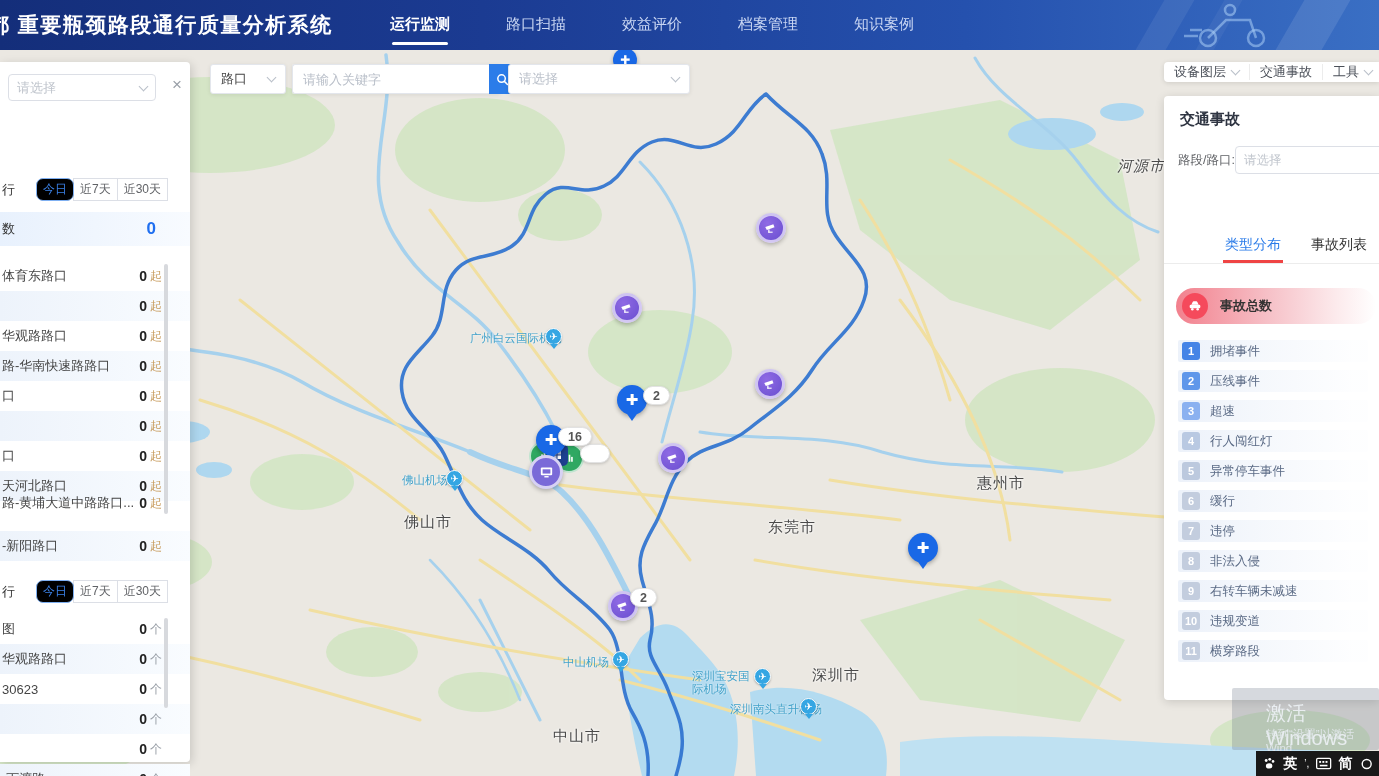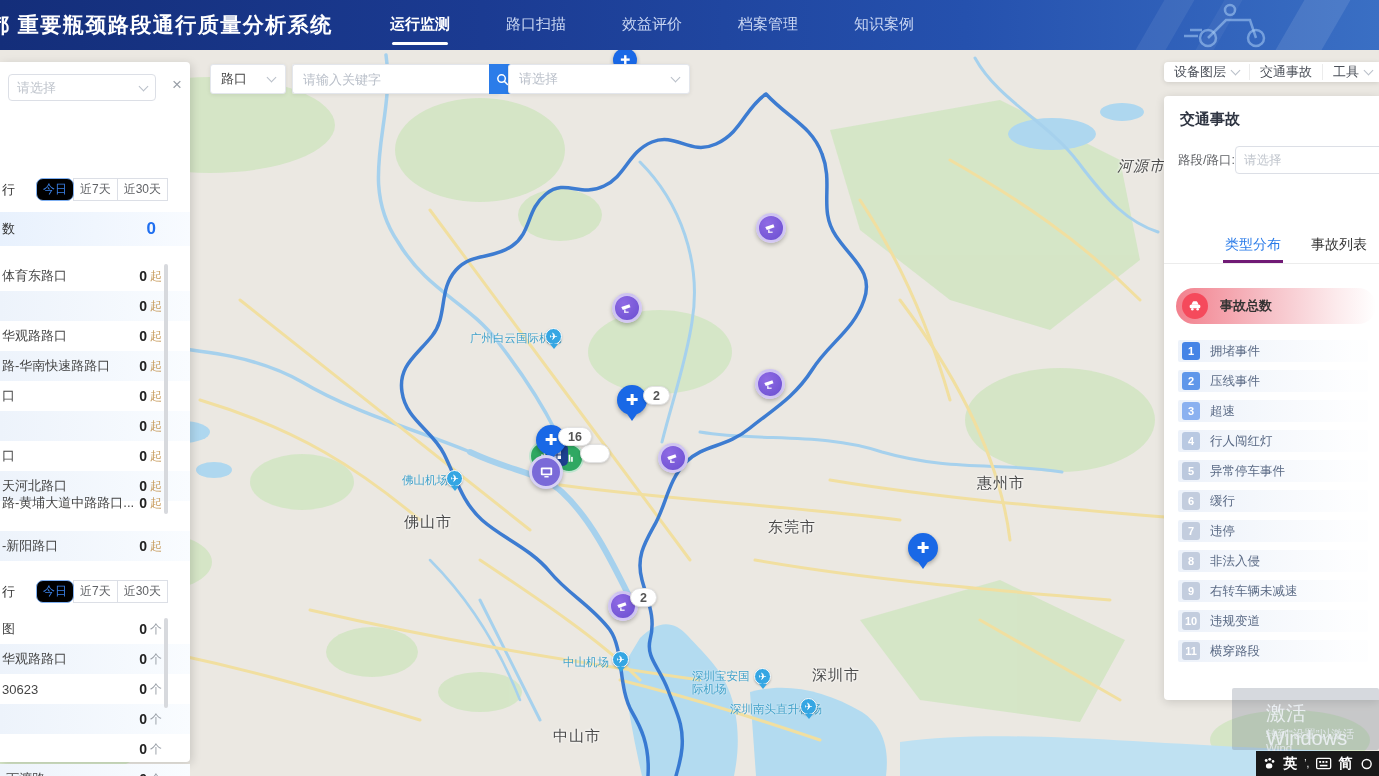--- a/index.html
+++ b/index.html
@@ -57,21 +57,21 @@
     border-radius:4px 0 0 4px;box-shadow:0 2px 10px rgba(0,0,0,.14);}
   #rp-title{position:absolute;left:16px;top:14px;font-size:15px;font-weight:600;color:#2f3542;}
   .rp-form-row{position:absolute;left:14px;width:190px;height:28px;display:flex;align-items:center;}
   .rp-form-row .flbl{font-size:12.5px;color:#606266;width:62px;white-space:nowrap;}
   .rp-input{flex:1;height:28px;border:1px solid #dcdfe6;border-radius:4px;font-size:12.5px;padding:0 8px;color:#444;outline:none;}
   .rp-input::placeholder{color:#bfc4cc;}
   .rp-input.disabled{background:#f5f7fa;border-color:#e4e7ed;}
   #rp-tabs{position:absolute;left:0;top:132px;width:215px;height:36px;display:flex;justify-content:flex-end;gap:26px;
     padding-right:10px;border-bottom:1px solid #ececec;}
   .tab{font-size:14px;color:#333;cursor:pointer;padding:8px 2px 9px;}
-  .tab.active{color:#2b7ce9;border-bottom:3px solid #701a75;padding-bottom:6px;}
+  .tab.active{color:#2b7ce9;border-bottom:3px solid #ef4444;padding-bottom:6px;}
   #rp-total{position:absolute;left:12px;top:192px;width:200px;height:36px;border-radius:18px;
     background:linear-gradient(90deg,#f2808d 0%,#f6bfc6 45%,#fceaec 80%,rgba(255,255,255,.2) 100%);display:flex;align-items:center;}
   #rp-total .tico{width:26px;height:26px;border-radius:50%;background:#f54a5c;margin-left:6px;display:flex;align-items:center;justify-content:center;}
   #rp-total .tlbl{font-size:13px;font-weight:600;color:#333;margin-left:12px;}
   .type-row{position:absolute;left:14px;width:190px;height:22px;display:flex;align-items:center;cursor:pointer;
     background:linear-gradient(90deg,#edf2fa 0%,rgba(249,251,254,.25) 92%);border-radius:2px;}
   .type-badge{width:18px;height:18px;border-radius:3px;margin-left:4px;color:#fff;font-size:11px;font-weight:bold;
     display:flex;align-items:center;justify-content:center;}
   .type-lbl{font-size:12.5px;color:#5a6a85;margin-left:10px;white-space:nowrap;}
   

